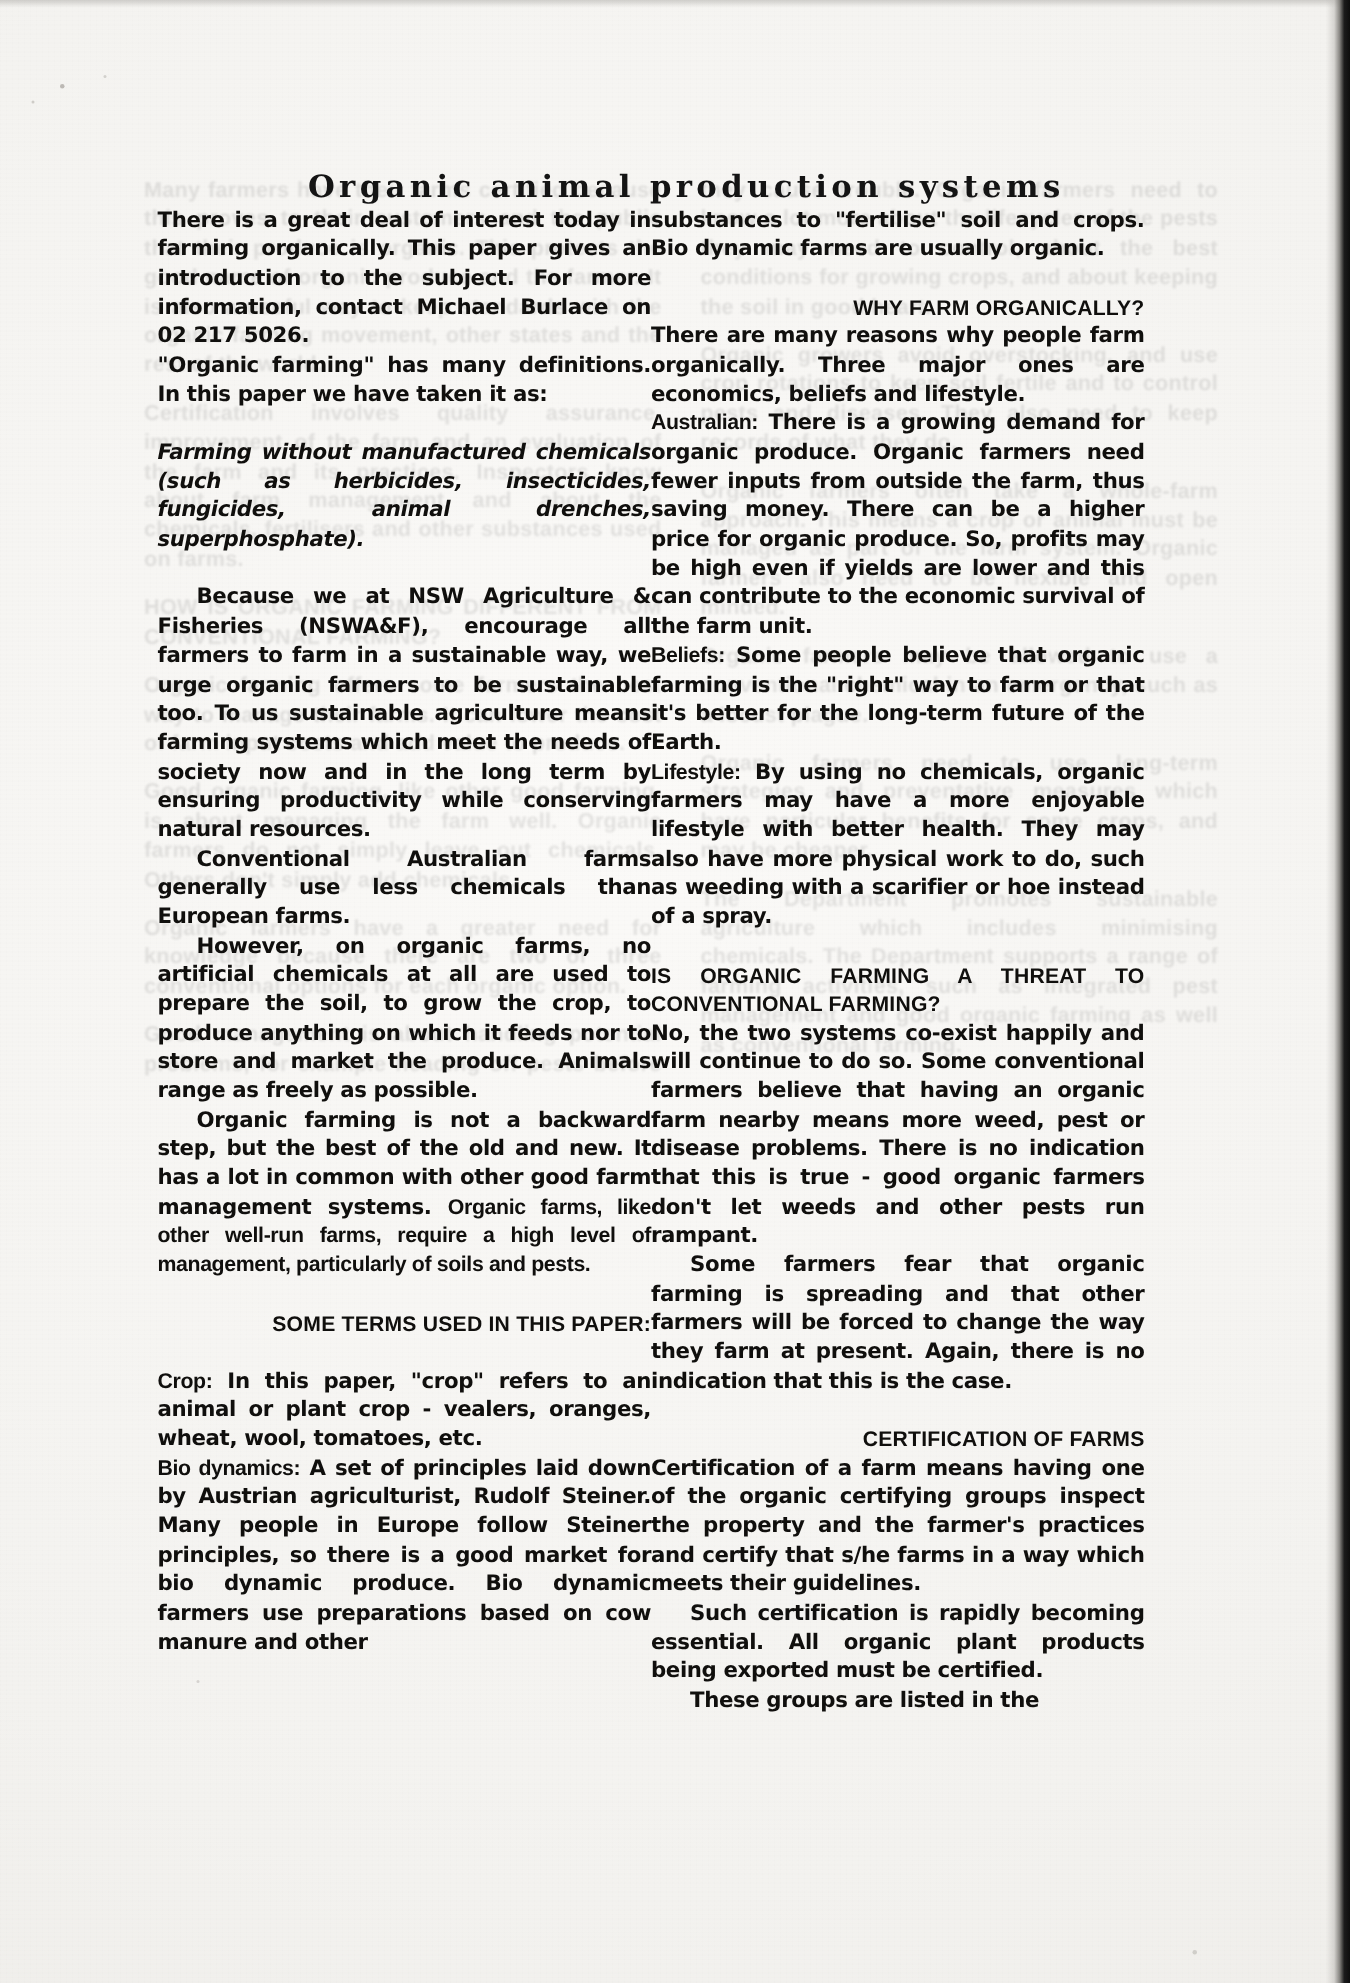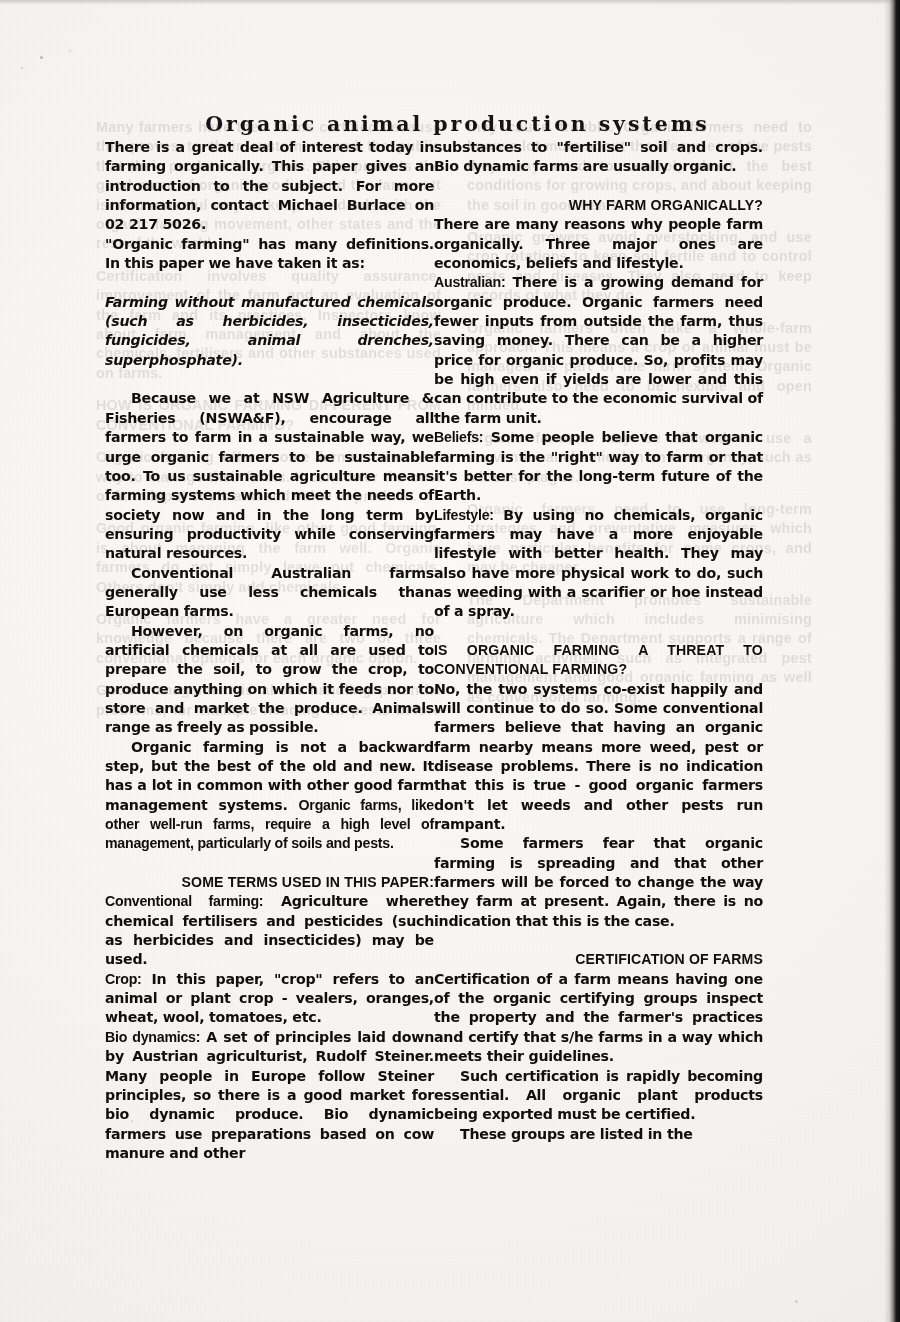--- a/index.html
+++ b/index.html
@@ -211,21 +211,20 @@
         <p class="para gap indent">Because we at NSW Agriculture &amp; Fisheries (NSWA&amp;F), encourage all farmers to farm in a sustainable way, we urge organic farmers to be sustainable too. To us sustainable agriculture means farming systems which meet the needs of society now and in the long term by ensuring productivity while conserving natural resources.</p>
 
         <p class="para indent">Conventional Australian farms generally use less chemicals than European farms.</p>
 
         <p class="para indent">However, on organic farms, no artificial chemicals at all are used to prepare the soil, to grow the crop, to produce anything on which it feeds nor to store and market the produce. Animals range as freely as possible.</p>
 
         <p class="para indent"><span>Organic farming is not a backward step, but the best of the old and new. It has a lot in common with other good farm management systems. </span><span class="lead">Organic farms, like other well-run farms, require a high level of management, particularly of soils and pests.</span></p>
 
         <p class="heading gap">SOME TERMS USED IN THIS PAPER:</p>
 
-        <p class="para"><span class="term">Conventional farming:</span><span> Agriculture where chemical fertilisers and pesticides (such as herbicides and insecticides) may be used.</span></p>
 
         <p class="para gap"><span class="term">Crop:</span><span> In this paper, "crop" refers to an animal or plant crop - vealers, oranges, wheat, wool, tomatoes, etc.</span></p>
 
         <p class="para gap"><span class="term">Bio dynamics:</span><span> A set of principles laid down by Austrian agriculturist, Rudolf Steiner. Many people in Europe follow Steiner principles, so there is a good market for bio dynamic produce. Bio dynamic farmers use preparations based on cow manure and other</span></p>
 
       </div>
 
       <div class="col">
 
         <p class="para">substances to "fertilise" soil and crops. Bio dynamic farms are usually organic.</p>

